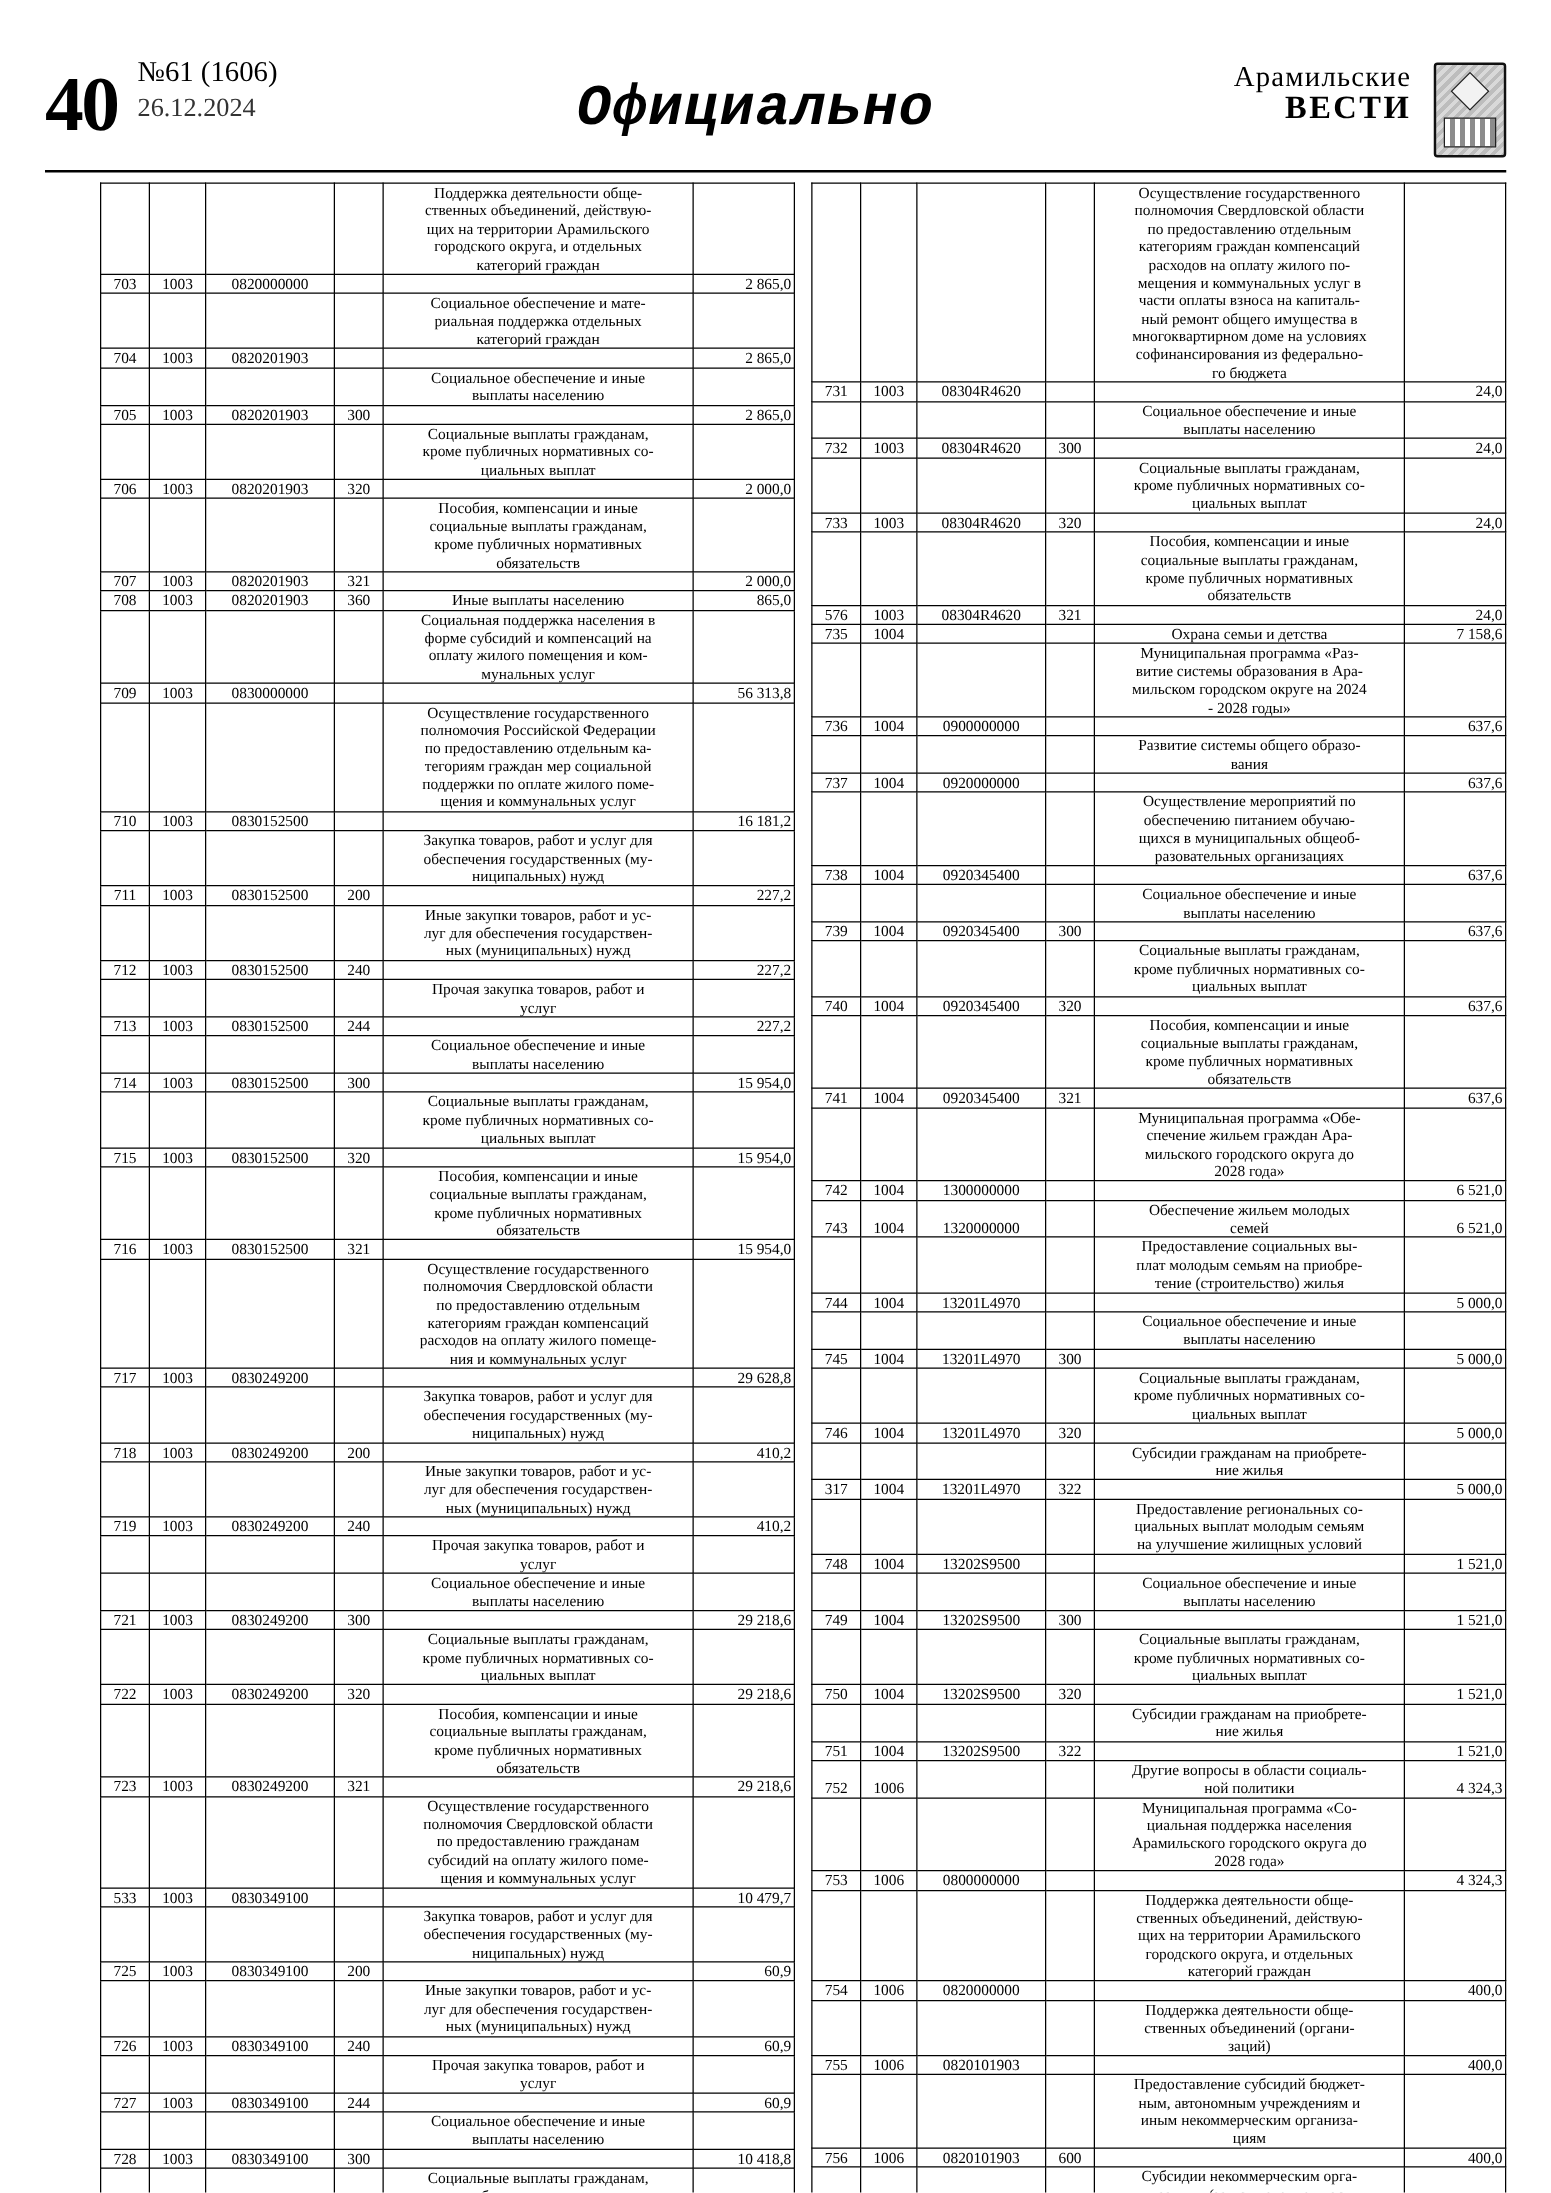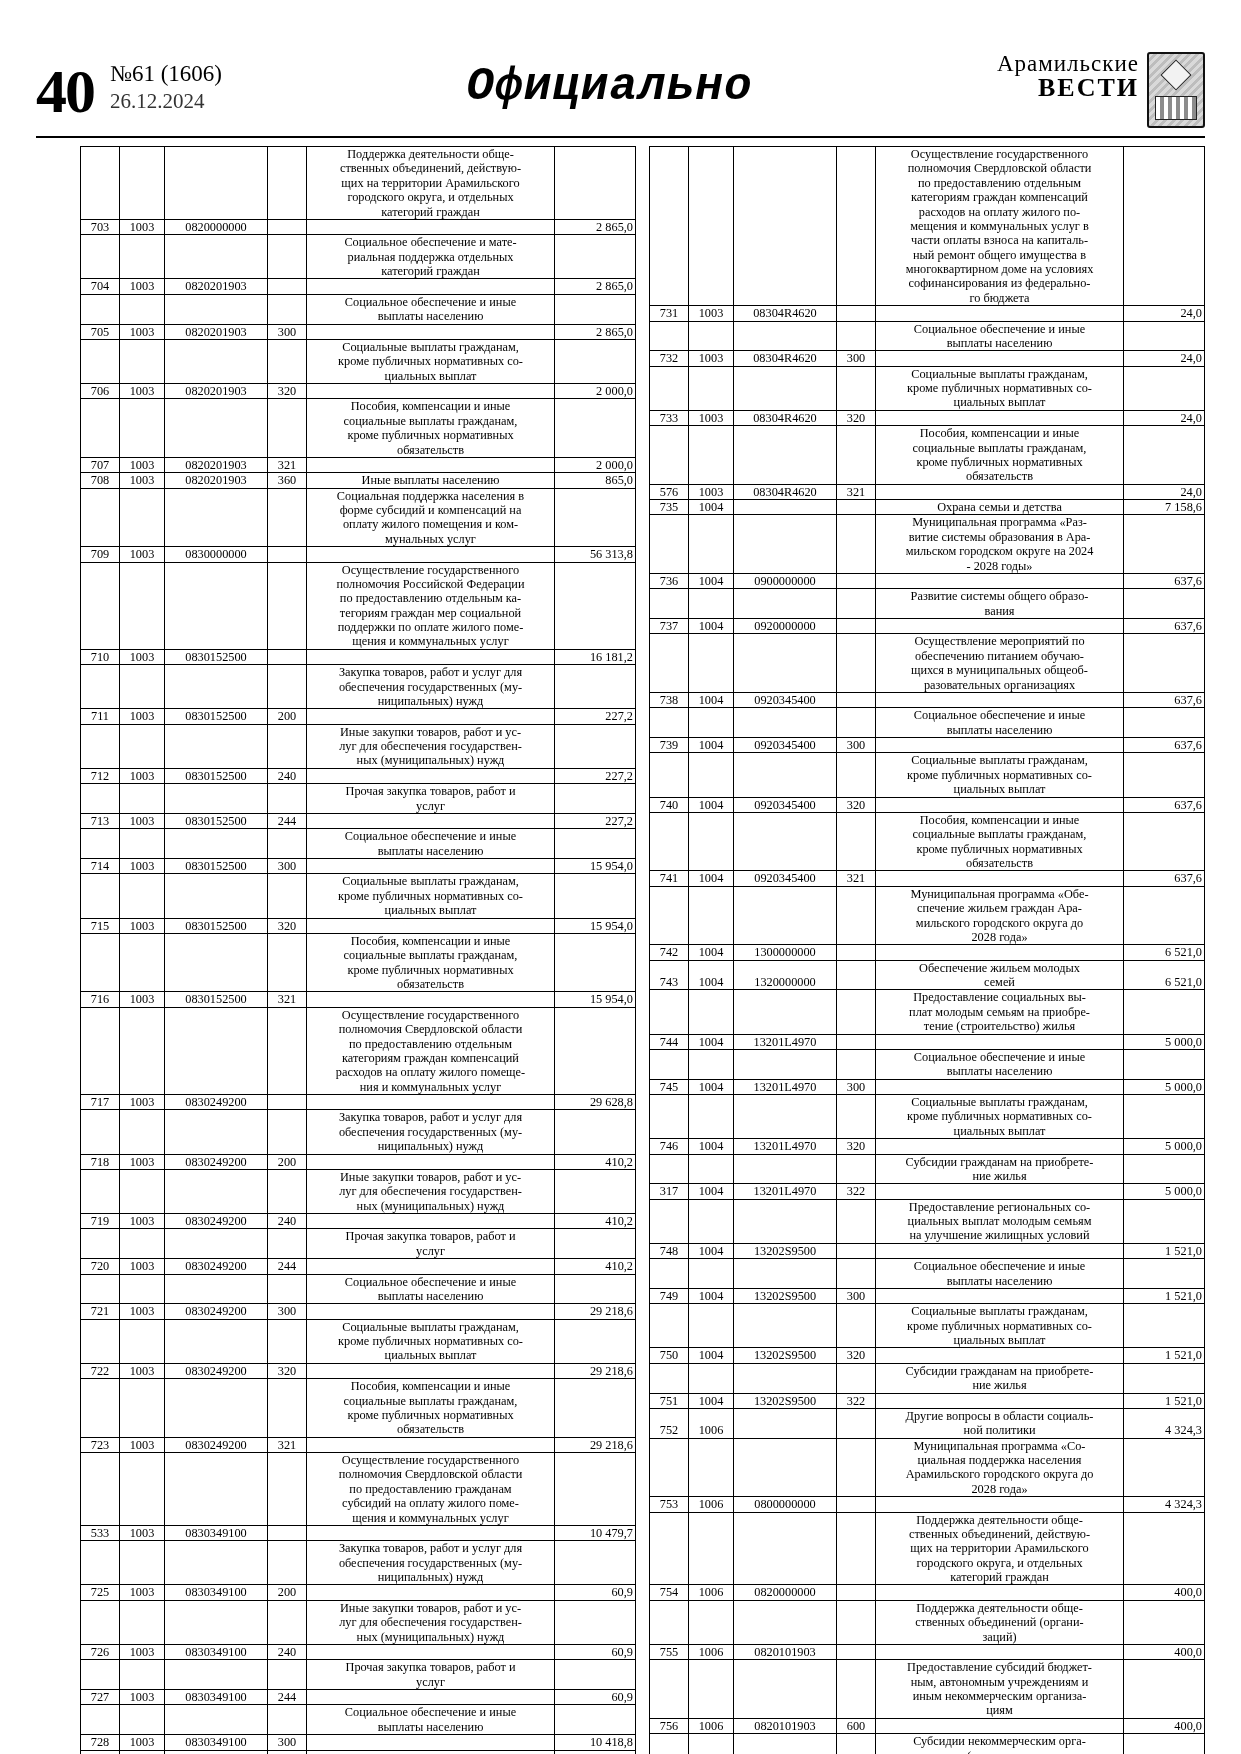--- a/index.html
+++ b/index.html
@@ -18,21 +18,21 @@
     width: 1241px;
     height: 1754px;
     box-sizing: border-box;
     padding: 44px 36px 14px 36px;
     position: relative;
   }
 
   
   .masthead {
     display: flex;
-    align-items: center;
+    align-items: flex-start;
     height: 86px;
     position: relative;
   }
   .page-number {
     font-family: "Liberation Serif", serif;
     font-size: 62px;
     font-weight: bold;
     line-height: 64px;
     letter-spacing: -2px;
     margin-right: 16px;
@@ -56,21 +56,21 @@
     font-weight: bold;
     font-size: 46px;
     line-height: 86px;
     letter-spacing: 1px;
     font-family: Liberation Mono, monospace;
   }
   .brand {
     text-align: right;
     display: flex;
     align-items: flex-start;
-    gap: 8px;
+    gap: 18px;
     margin-top: 6px;
   }
   .brand-text {
     text-align: right;
     line-height: 1.0;
   }
   .brand-line1 {
     font-size: 23px;
     letter-spacing: 1px;
   }
@@ -488,28 +488,20 @@
             <tr>
               <td class="c-num"></td>
               <td class="c-sec"></td>
               <td class="c-code"></td>
               <td class="c-grp"></td>
               <td class="c-name nowrap">Прочая закупка товаров, работ и
 услуг</td>
               <td class="c-sum"></td>
             </tr>
             <tr>
-              <td class="c-num">720</td>
-              <td class="c-sec">1003</td>
-              <td class="c-code">0830249200</td>
-              <td class="c-grp">244</td>
-              <td class="c-name nowrap"></td>
-              <td class="c-sum">410,2</td>
-            </tr>
-            <tr>
               <td class="c-num"></td>
               <td class="c-sec"></td>
               <td class="c-code"></td>
               <td class="c-grp"></td>
               <td class="c-name nowrap">Социальное обеспечение и иные
 выплаты населению</td>
               <td class="c-sum"></td>
             </tr>
             <tr>
               <td class="c-num">721</td>

